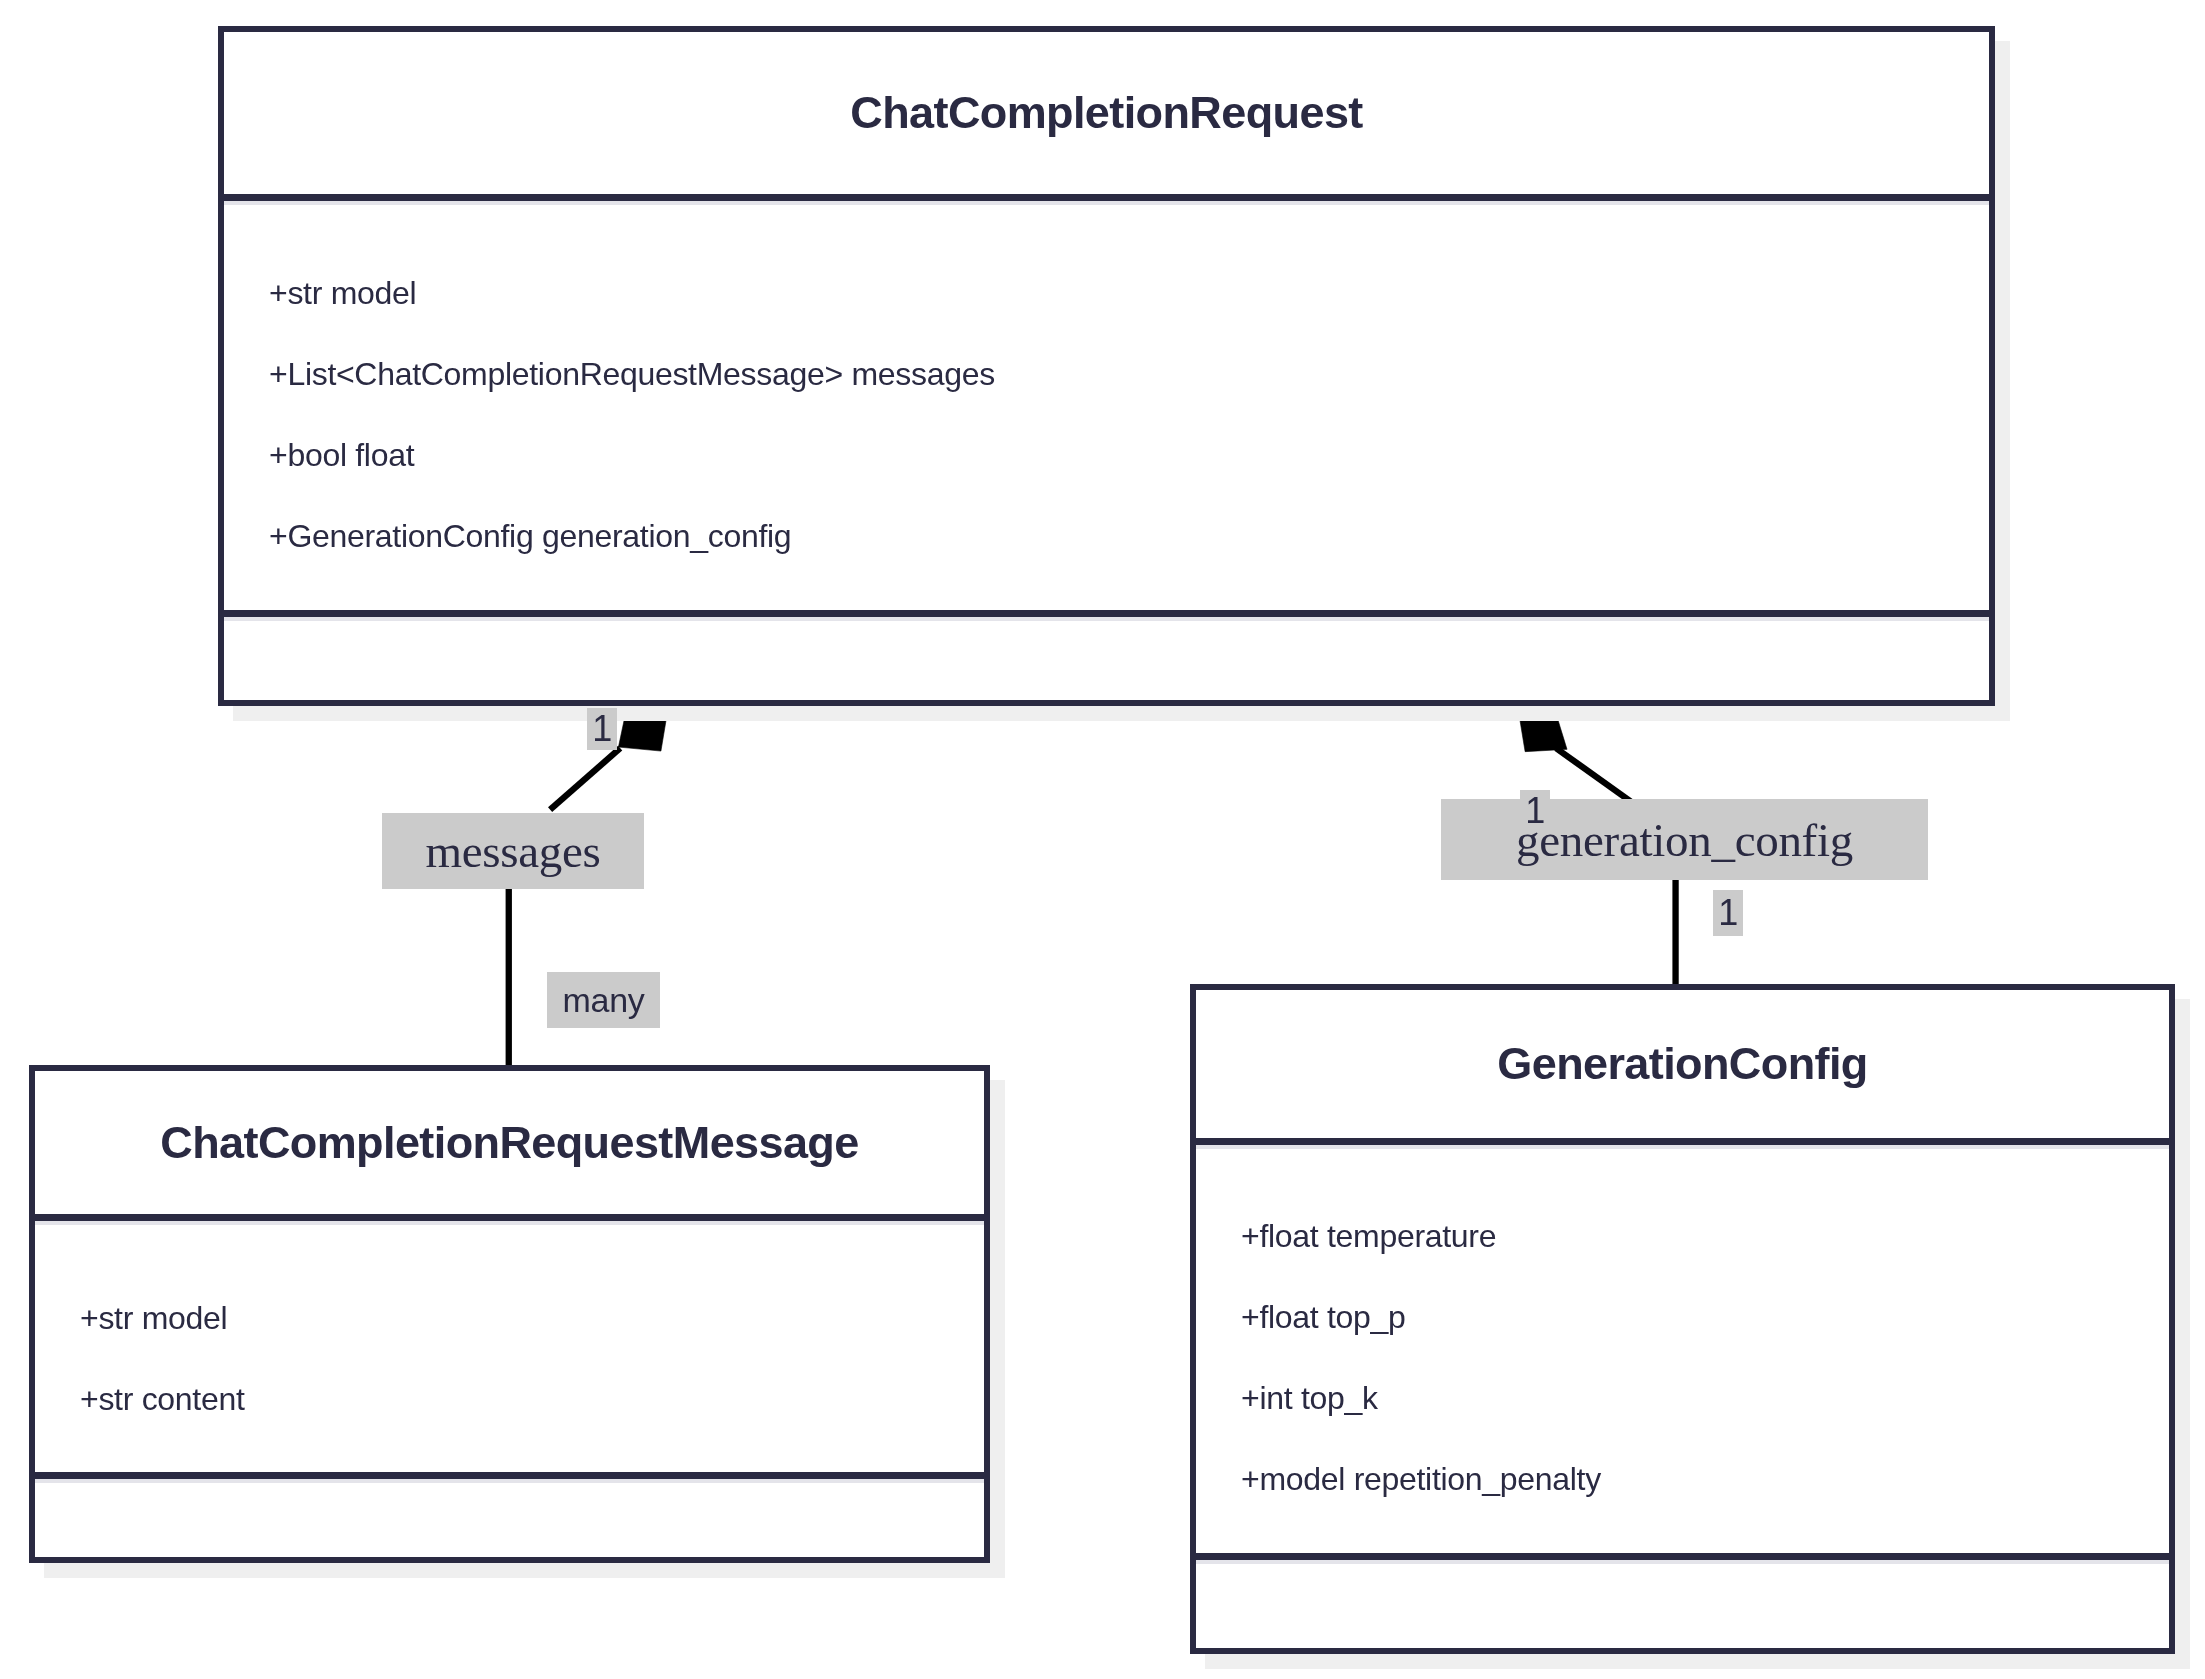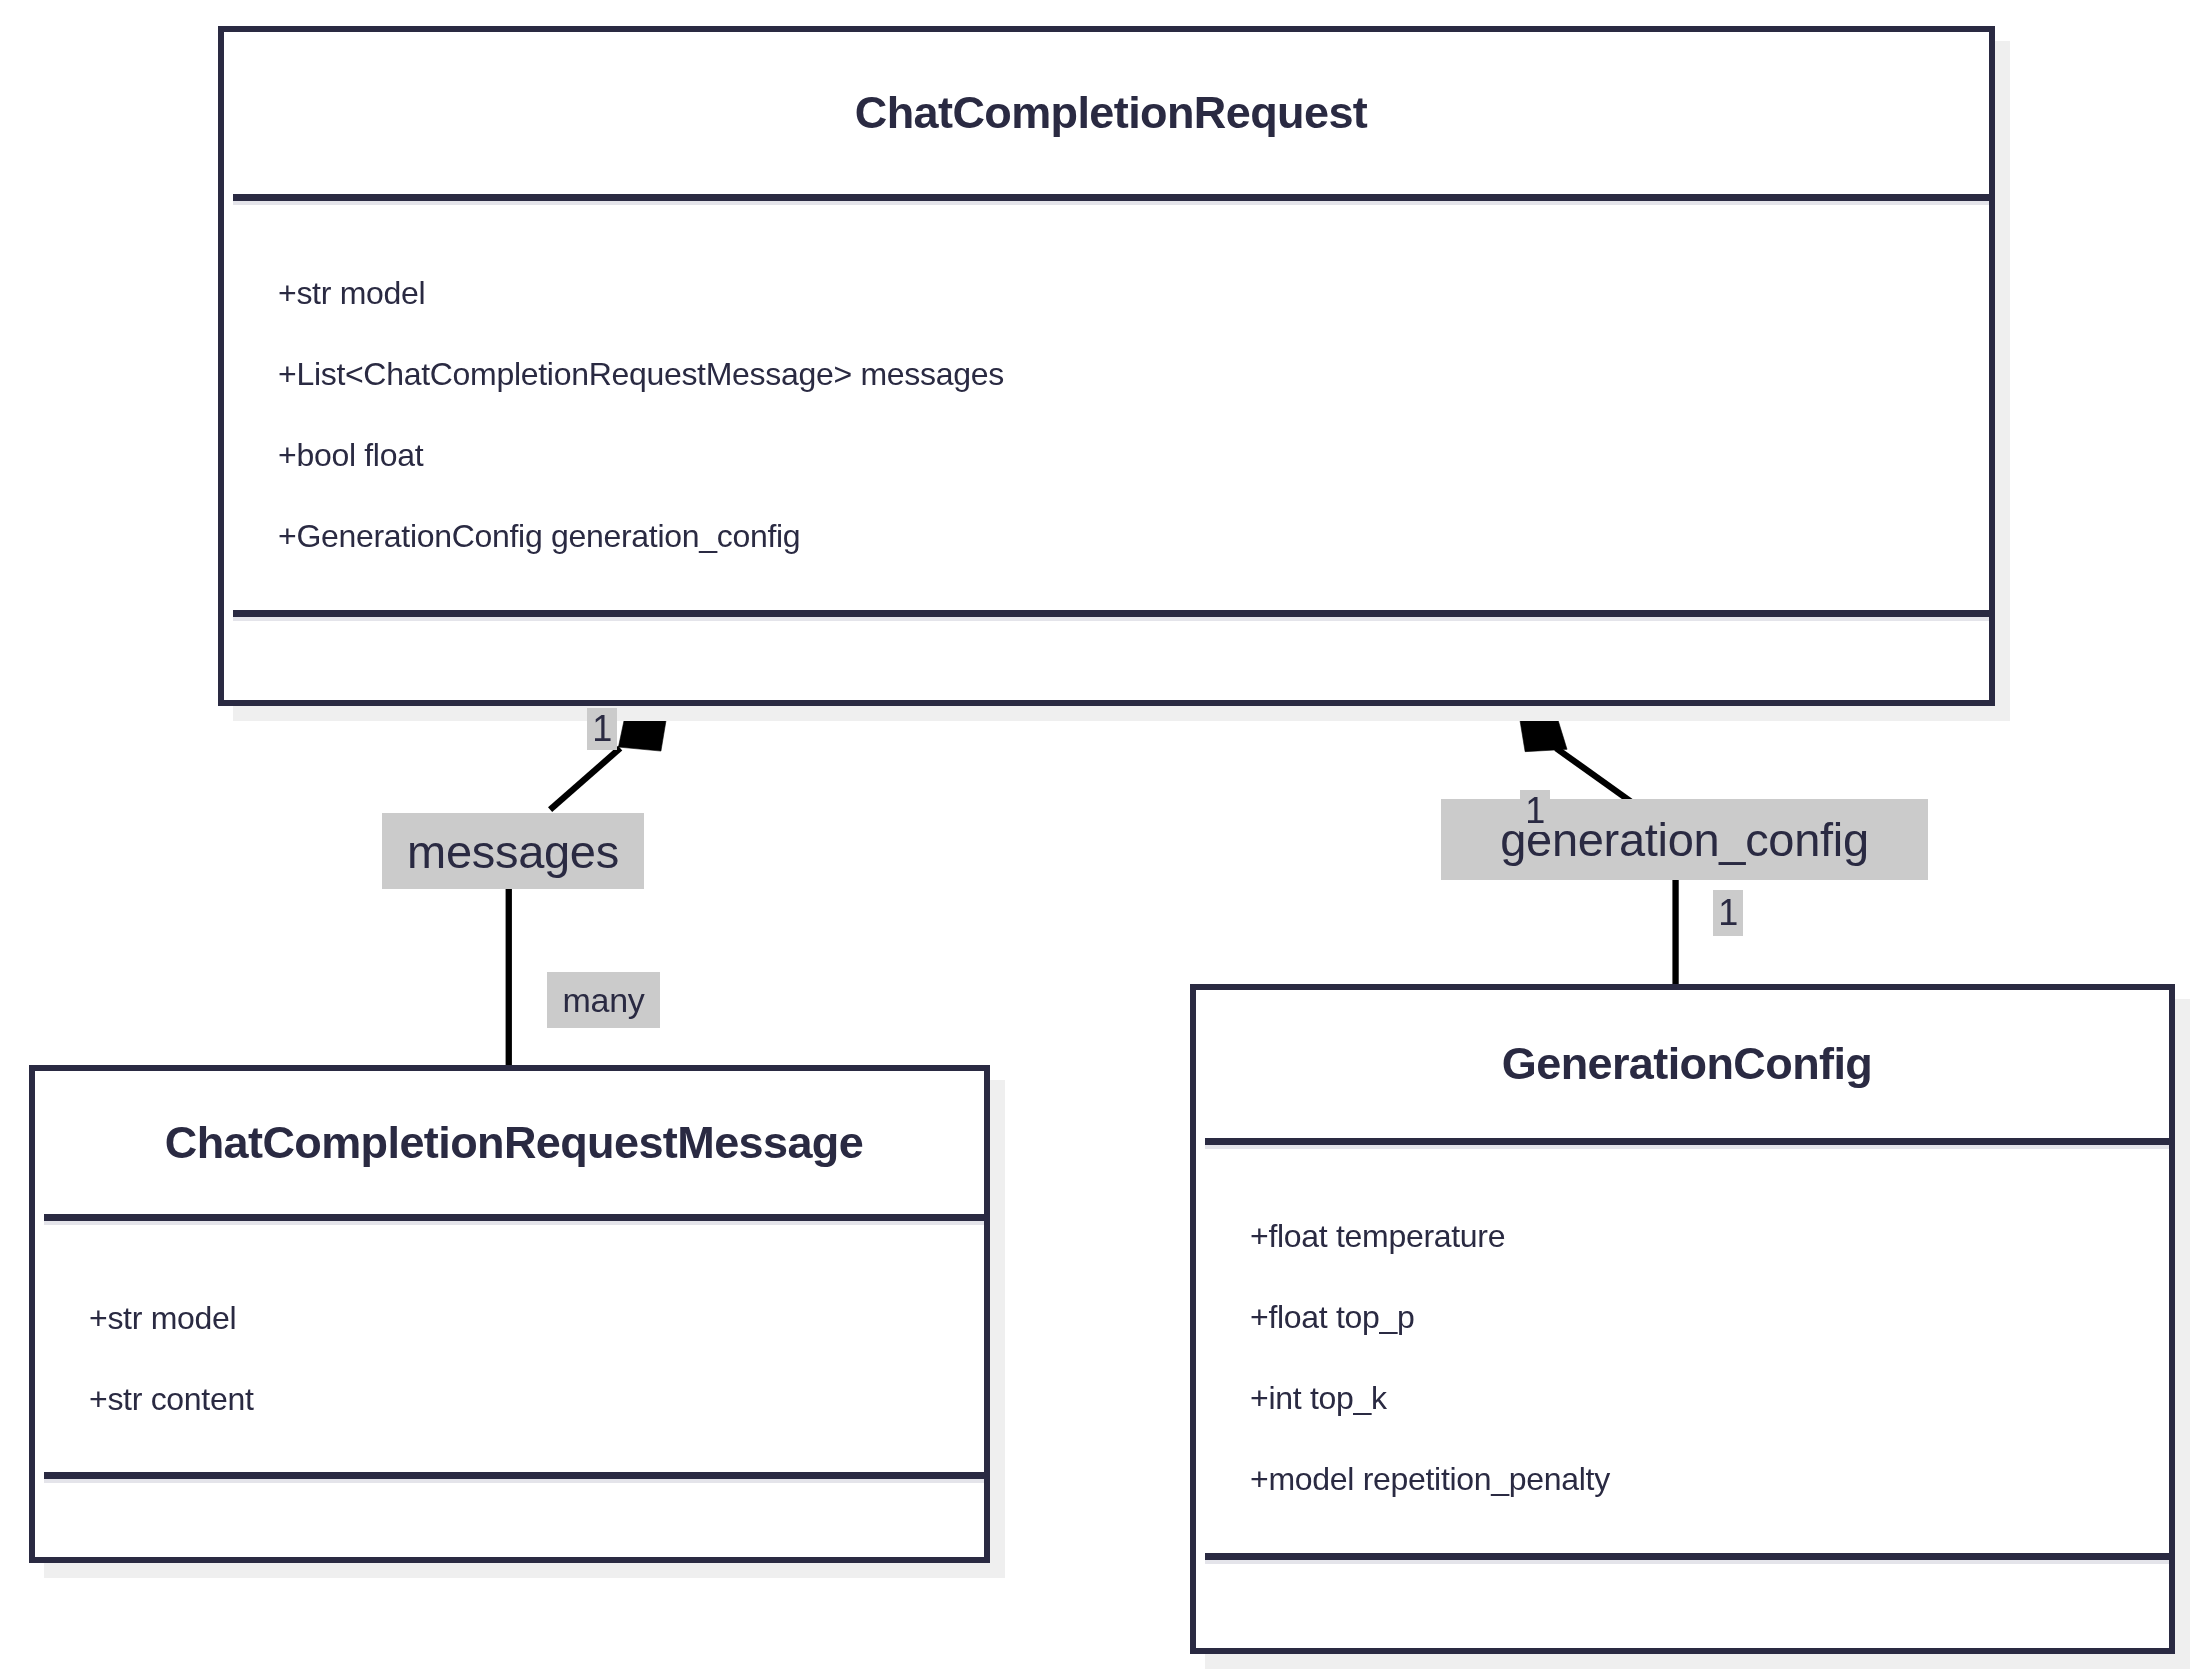--- a/index.html
+++ b/index.html
@@ -15,21 +15,20 @@
 
   
   .classbox {
     position: absolute;
     background: #ffffff;
     border: 6.9px solid #2a2a42;
     box-shadow: 15px 15px 0 0 #efefef;
     display: flex;
     flex-direction: column;
     color: #2a2a42;
-    padding-left: 9px;
   }
   #box-request { left: 218px;  top: 26.4px;   width: 1777px; height: 680px; }
   #box-message { left: 29px;   top: 1065px; width: 961px; height: 498px;  }
   #box-config  { left: 1190px; top: 984px; width: 985px; height: 670px; }
 
   .c-title {
     display: flex; align-items: center; justify-content: center;
     font-weight: bold;
     font-size: 45px;
     letter-spacing: -0.6px;
@@ -66,21 +65,21 @@
   .edges polygon { fill: #000000;   stroke: #000000; }
 
   
   .edge-label, .mult {
     position: absolute;
     background: #cbcbcb;
     color: #2a2a42;
     display: flex; align-items: center; justify-content: center;
     letter-spacing: -0.3px;
   }
-  .edge-label { font-size: 47px; }
+  .edge-label { font-size: 47px; font-family: Liberation Serif, serif; }
   .mult       { font-size: 36px; }
   .lbl-messages        { left: 382px;  top: 813px; width: 262px; height: 76px; }
   .lbl-genconfig       { left: 1433px; top: 799px; width: 487px; height: 81px; margin-left: 8px; }
   .lbl-many            { left: 547px;  top: 972px; width: 113px; height: 56px; font-size: 34px; }
   .lbl-one-left        { left: 587px; top: 708px; width: 30px;  height: 42px; }
   .lbl-one-right-top   { left: 1520px; top: 790px; width: 30px;  height: 42px; }
   .lbl-one-right-bottom{ left: 1713px; top: 890px; width: 30px;  height: 46px; }
 </style>
 </head>
 <body>

